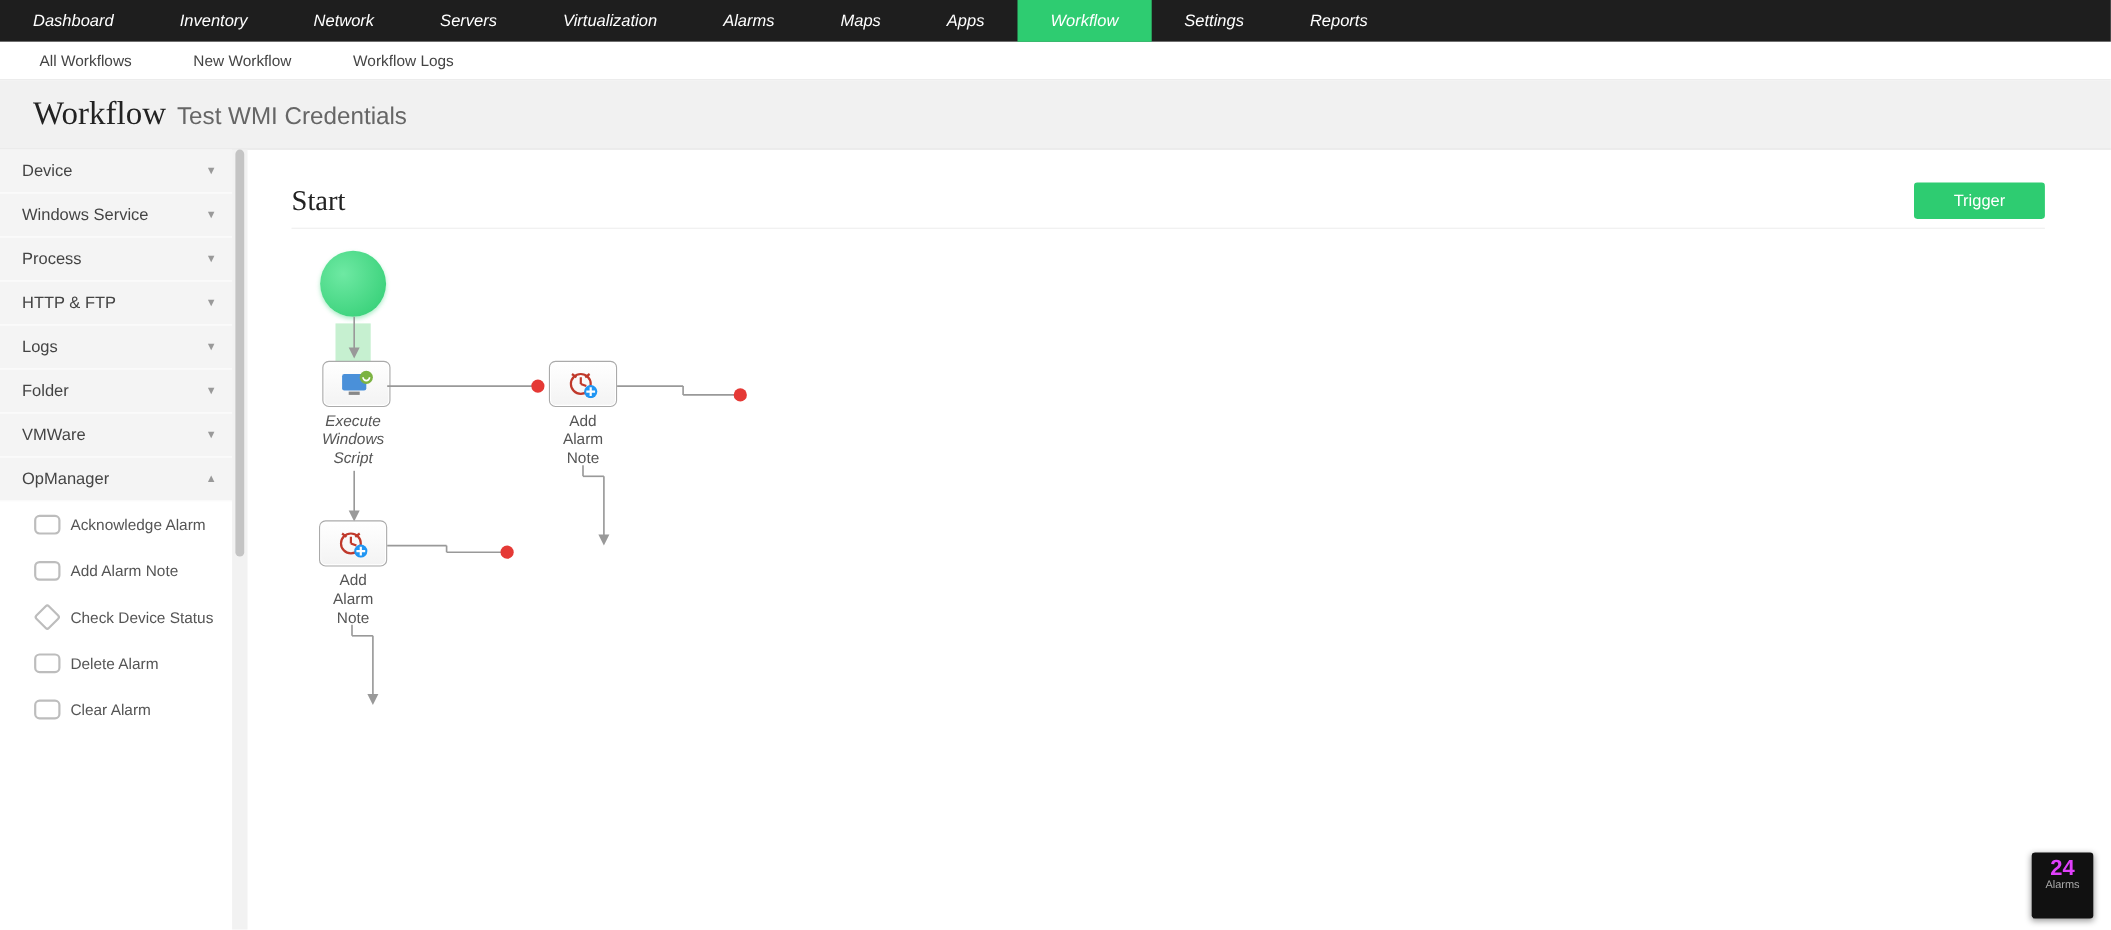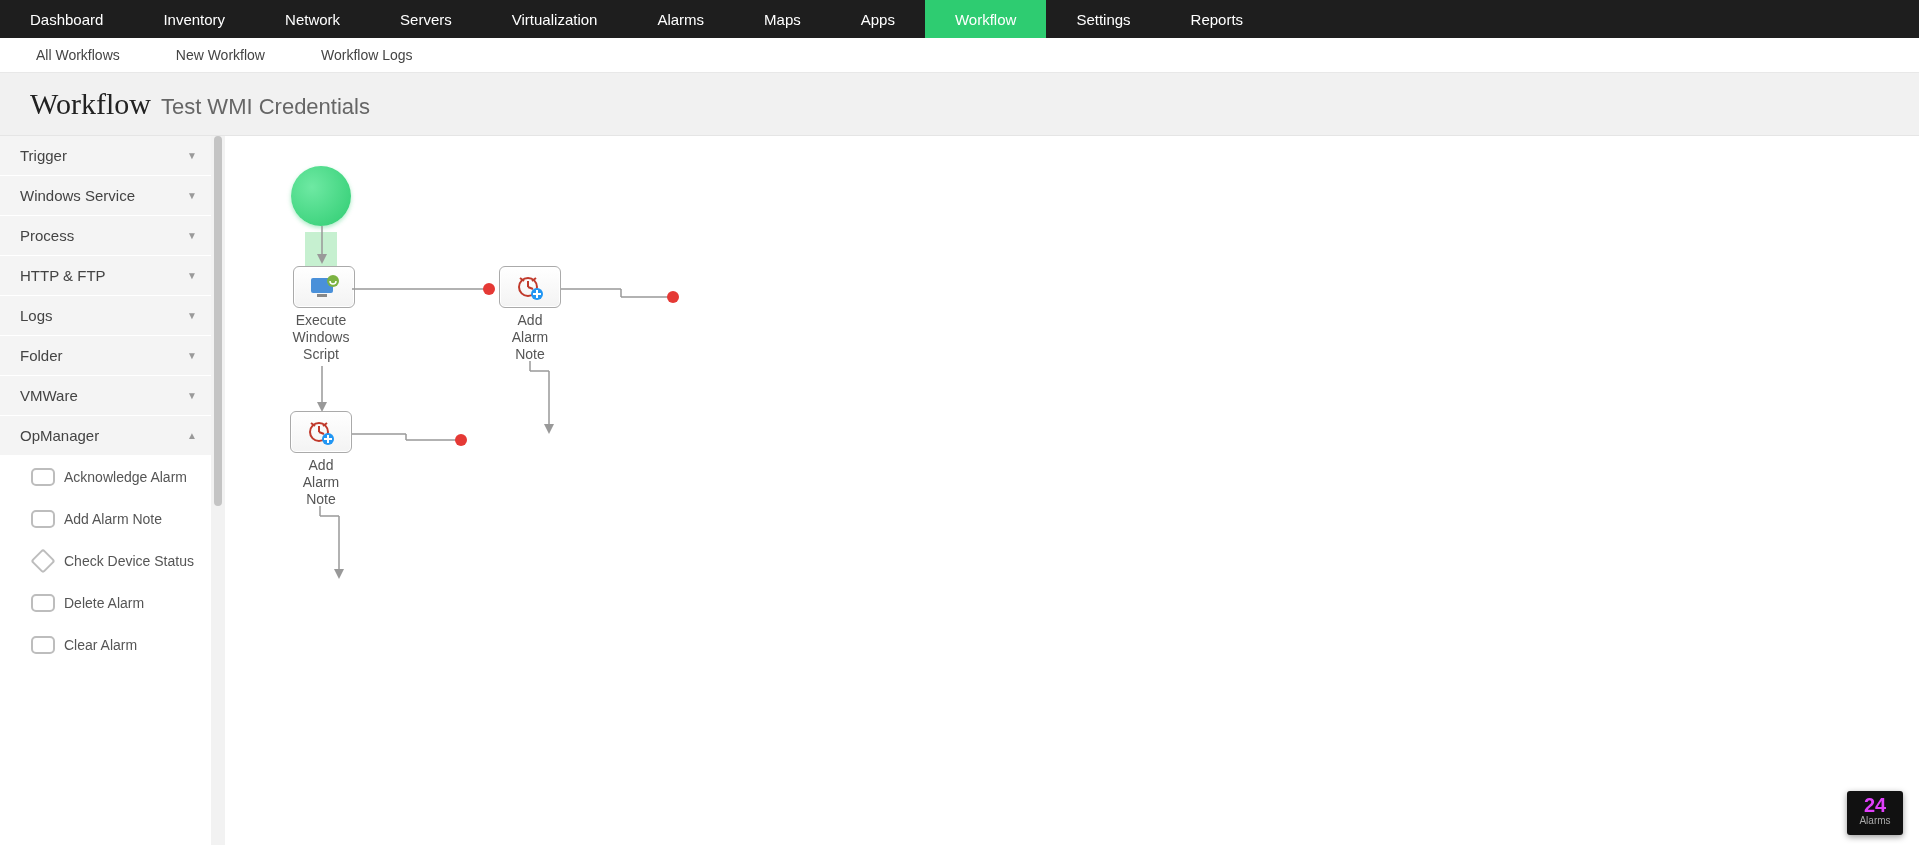--- a/index.html
+++ b/index.html
@@ -1,17 +1,17 @@
 <!DOCTYPE html>
 <html><head>
 <meta charset="utf-8">
 <style>
 * { box-sizing: border-box; margin: 0; padding: 0; }
 body { font-family: "Segoe UI", Arial, sans-serif; background: #fff; color: #333; overflow: hidden; width: 1919px; height: 845px; }
-.topnav { background: #1e1e1e; display: flex; height: 38px; }
+.topnav { background: #1e1e1e; display: flex; height: 38px; font-style: italic; }
 .topnav-item { color: #fff; font-size: 15px; padding: 0 30px; display: flex; align-items: center; cursor: pointer; }
 .topnav-item.active { background: #2ecc71; }
 .subnav { background: #fff; border-bottom: 1px solid #e8e8e8; display: flex; height: 35px; padding-left: 36px; }
 .subnav-item { color: #444; font-size: 14px; padding: 0 28px; display: flex; align-items: center; cursor: pointer; }
 .subnav-item:first-child { padding-left: 0; }
 .titlebar { background: #f1f1f1; border-bottom: 1px solid #e5e5e5; padding: 14px 30px 14px 30px; display: flex; align-items: baseline; }
 .titlebar .h1 { font-family: Georgia, "Times New Roman", serif; font-weight: 400; font-size: 30px; color: #222; margin-right: 10px; }
 .titlebar .sub { font-size: 22px; color: #666; }
 .main { display: flex; height: calc(845px - 38px - 35px - 60px); }
 .sidebar-wrap { width: 225px; height: 100%; display: flex; }
@@ -31,21 +31,21 @@
 .trigger-btn { background: #2ecc71; color: #fff; font-size: 15px; padding: 8px 36px; border: none; border-radius: 3px; cursor: pointer; }
 .diagram { position: relative; height: 500px; }
 .node { position: absolute; text-align: center; }
 .node-box { width: 62px; height: 42px; border: 1px solid #aaa; border-radius: 6px; background: linear-gradient(#fff, #f3f3f3); margin: 0 auto 4px auto; display: flex; align-items: center; justify-content: center; box-shadow: inset 0 0 0 1px #fff; }
 .node-label { font-size: 14px; color: #555; line-height: 1.2; }
 .start-circle { width: 60px; height: 60px; border-radius: 50%; background: radial-gradient(circle at 35% 35%, #6ee9a3, #2ecc71); box-shadow: 0 2px 4px rgba(46,204,113,.4); }
 .red-dot { width: 12px; height: 12px; border-radius: 50%; background: #e53935; position: absolute; }
 svg.connector { position: absolute; overflow: visible; pointer-events: none; }
 svg.connector path, svg.connector line { stroke: #999; stroke-width: 1.5; fill: none; }
 svg.connector .arrowhead { fill: #999; }
-.alarm-badge { position: absolute; right: 16px; bottom: 10px; background: #111; color: #888; width: 56px; height: 44px; border-radius: 3px; text-align: center; padding-top: 4px; box-shadow: 0 2px 6px rgba(0,0,0,.4); }
+.alarm-badge { position: absolute; right: 16px; bottom: 10px; background: #111; color: #888; width: 56px; height: 60px; border-radius: 3px; text-align: center; padding-top: 4px; box-shadow: 0 2px 6px rgba(0,0,0,.4); }
 .alarm-badge .num { color: #e040fb; font-size: 20px; font-weight: 600; line-height: 1; }
 .alarm-badge .lab { font-size: 10px; color: #aaa; }
 .highlight { background: #c6f0d0; }
 </style>
 </head>
 <body>
 
 <div class="topnav" id="topnav">
     <div class="topnav-item">Dashboard</div>
     <div class="topnav-item">Inventory</div>
@@ -68,21 +68,21 @@
 
 <div class="titlebar">
   <span class="h1">Workflow</span>
   <span class="sub">Test WMI Credentials</span>
 </div>
 
 <div class="main">
   <div class="sidebar-wrap">
     <div class="sidebar" id="sidebar">
         <div class="cat">
-          <span>Trigger</span>
+          <span>Device</span>
           <span class="chev">▼</span>
         </div>
         <div class="cat">
           <span>Windows Service</span>
           <span class="chev">▼</span>
         </div>
         <div class="cat">
           <span>Process</span>
           <span class="chev">▼</span>
         </div>
@@ -138,20 +138,24 @@
             <span>Clear Alarm</span>
           </div>
         </div>
       </div>
     <div class="scroll-track">
       <div class="scroll-thumb"></div>
     </div>
   </div>
 
   <div class="canvas">
+    <div class="canvas-header">
+      <span class="h2">Start</span>
+      <button class="trigger-btn">Trigger</button>
+    </div>
 
     <div class="diagram">
 
       <div class="node" style="left:26px; top:0;">
         <div class="start-circle"></div>
       </div>
 
       <div class="highlight" style="position:absolute; left:40px; top:66px; width:32px; height:36px;"></div>
       <svg class="connector" style="left:54px; top:60px; width:20px; height:40px;">
         <line x1="3" y1="0" x2="3" y2="30"></line>
@@ -160,21 +164,21 @@
 
       <div class="node" style="left:25px; top:100px;">
         <div class="node-box">
           <svg width="34" height="26">
             <rect x="4" y="4" width="22" height="15" rx="2" fill="#4a90d9"></rect>
             <rect x="10" y="20" width="10" height="3" fill="#888"></rect>
             <circle cx="26" cy="7" r="6" fill="#7cb342"></circle>
             <path d="M23 7 a3 3 0 1 0 6 0" stroke="#fff" stroke-width="1.5" fill="none"></path>
           </svg>
         </div>
-        <div class="node-label" style="width:72px;margin-left:-5px;">Execute Windows Script</div>
+        <div class="node-label" style="width:72px;margin-left:-5px;font-style:italic;">Execute Windows Script</div>
       </div>
 
       <svg class="connector" style="left:87px; top:121px; width:150px; height:10px;">
         <line x1="0" y1="2" x2="140" y2="2"></line>
       </svg>
       <div class="red-dot" style="left:218px; top:117px;"></div>
 
       <div class="node" style="left:234px; top:100px;">
         <div class="node-box">
           <svg width="30" height="26">

